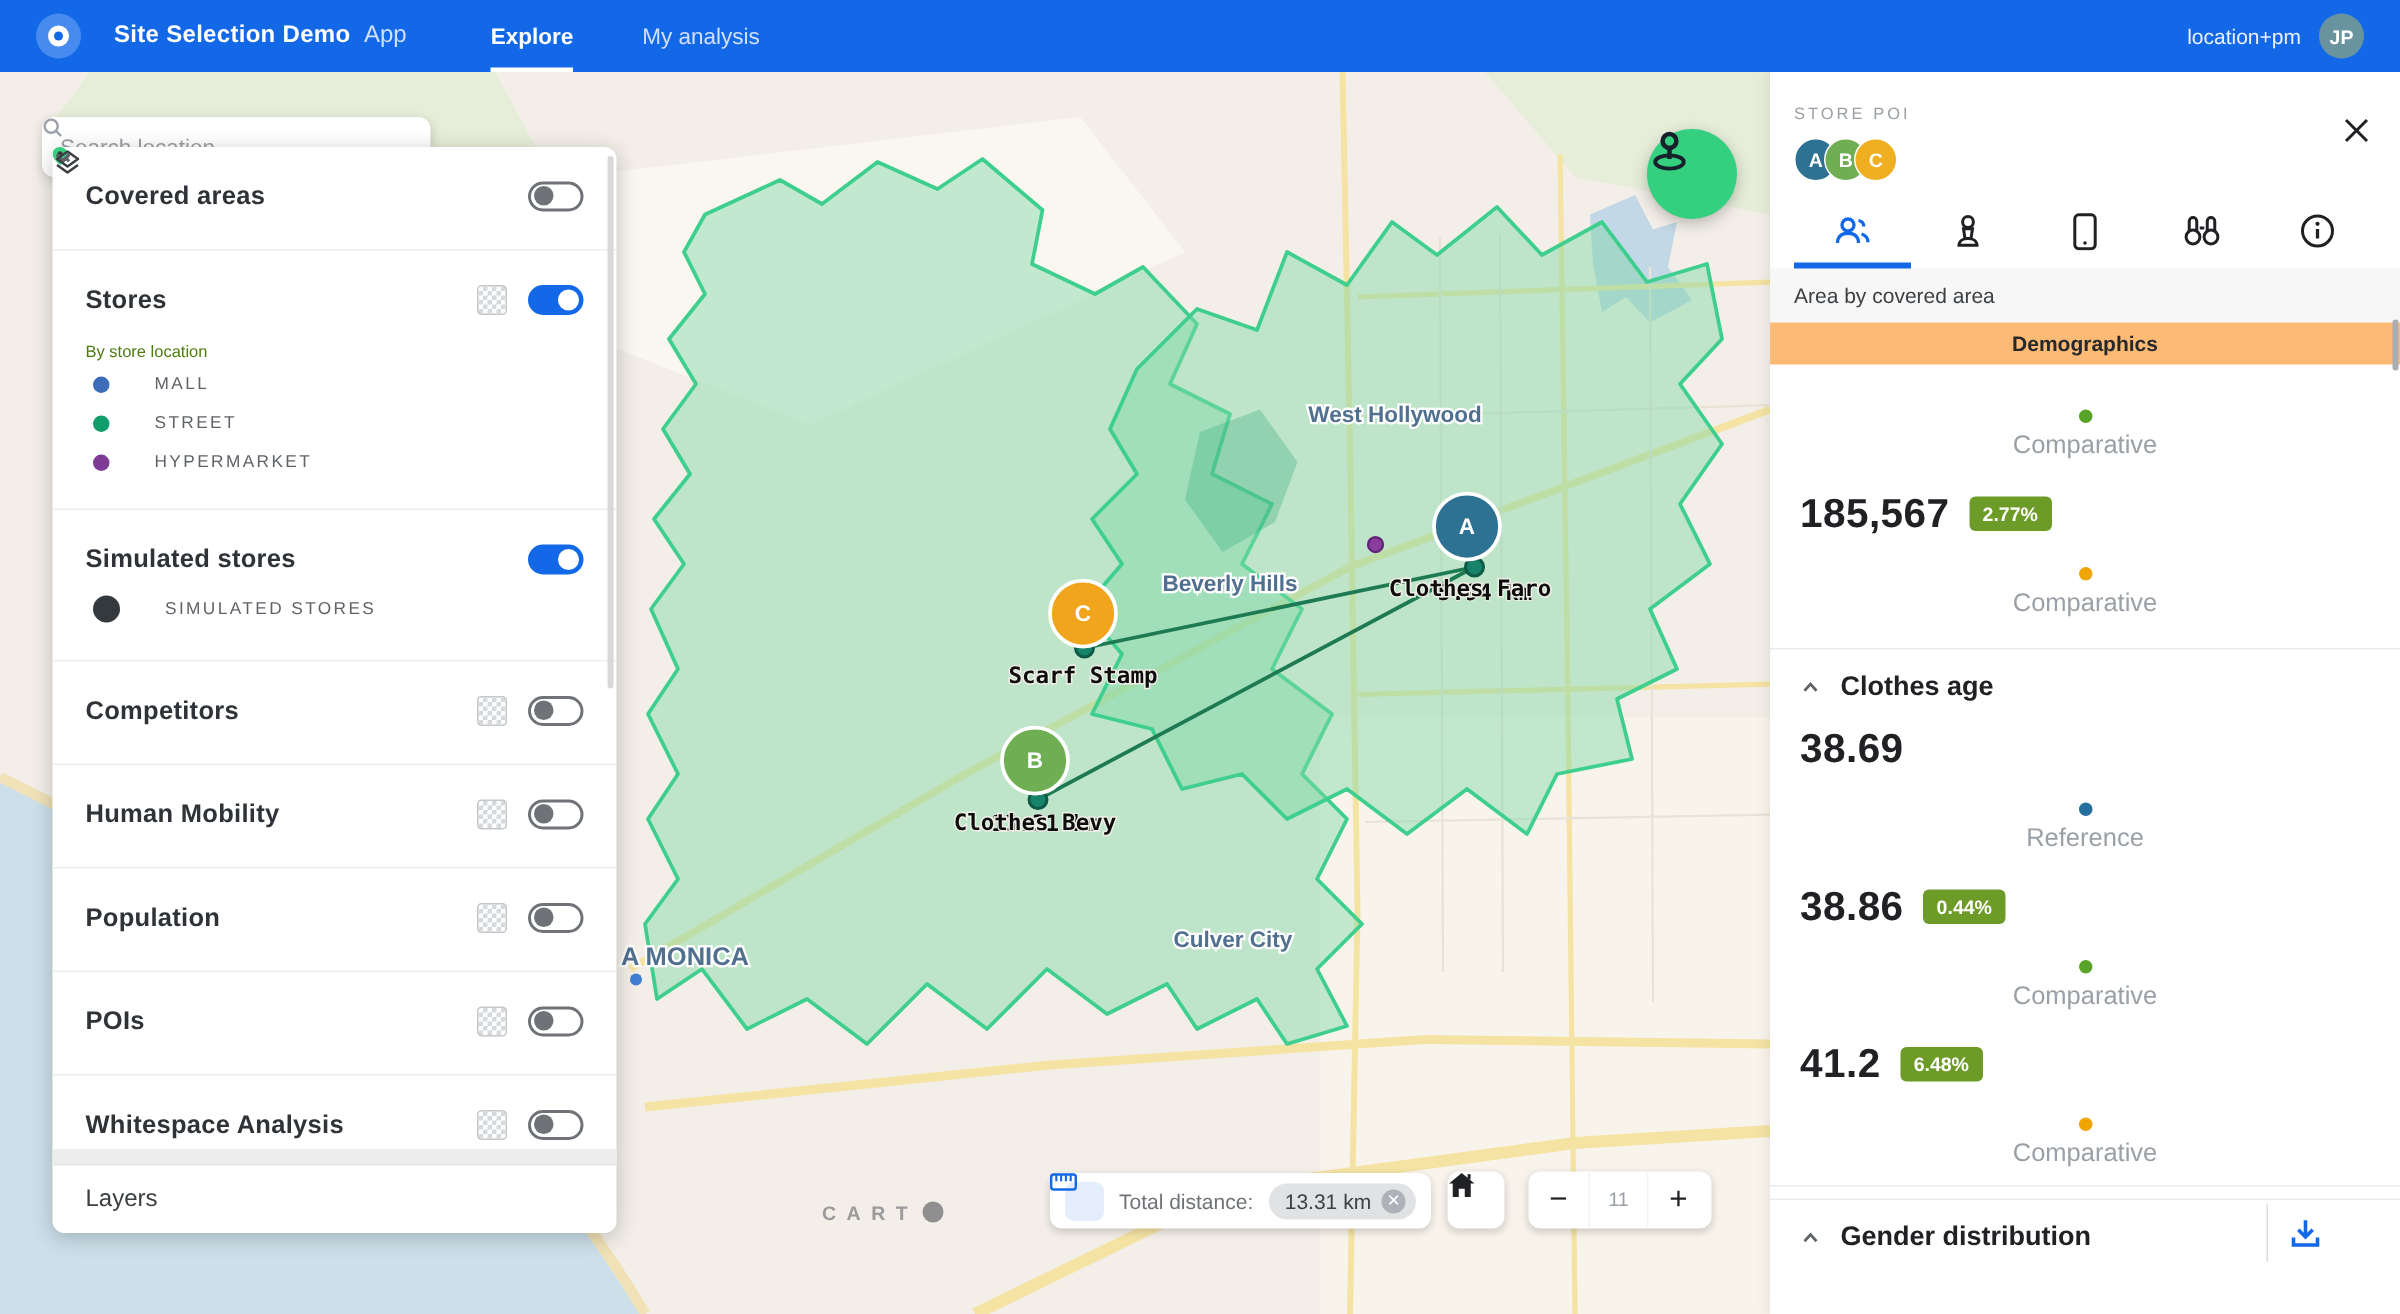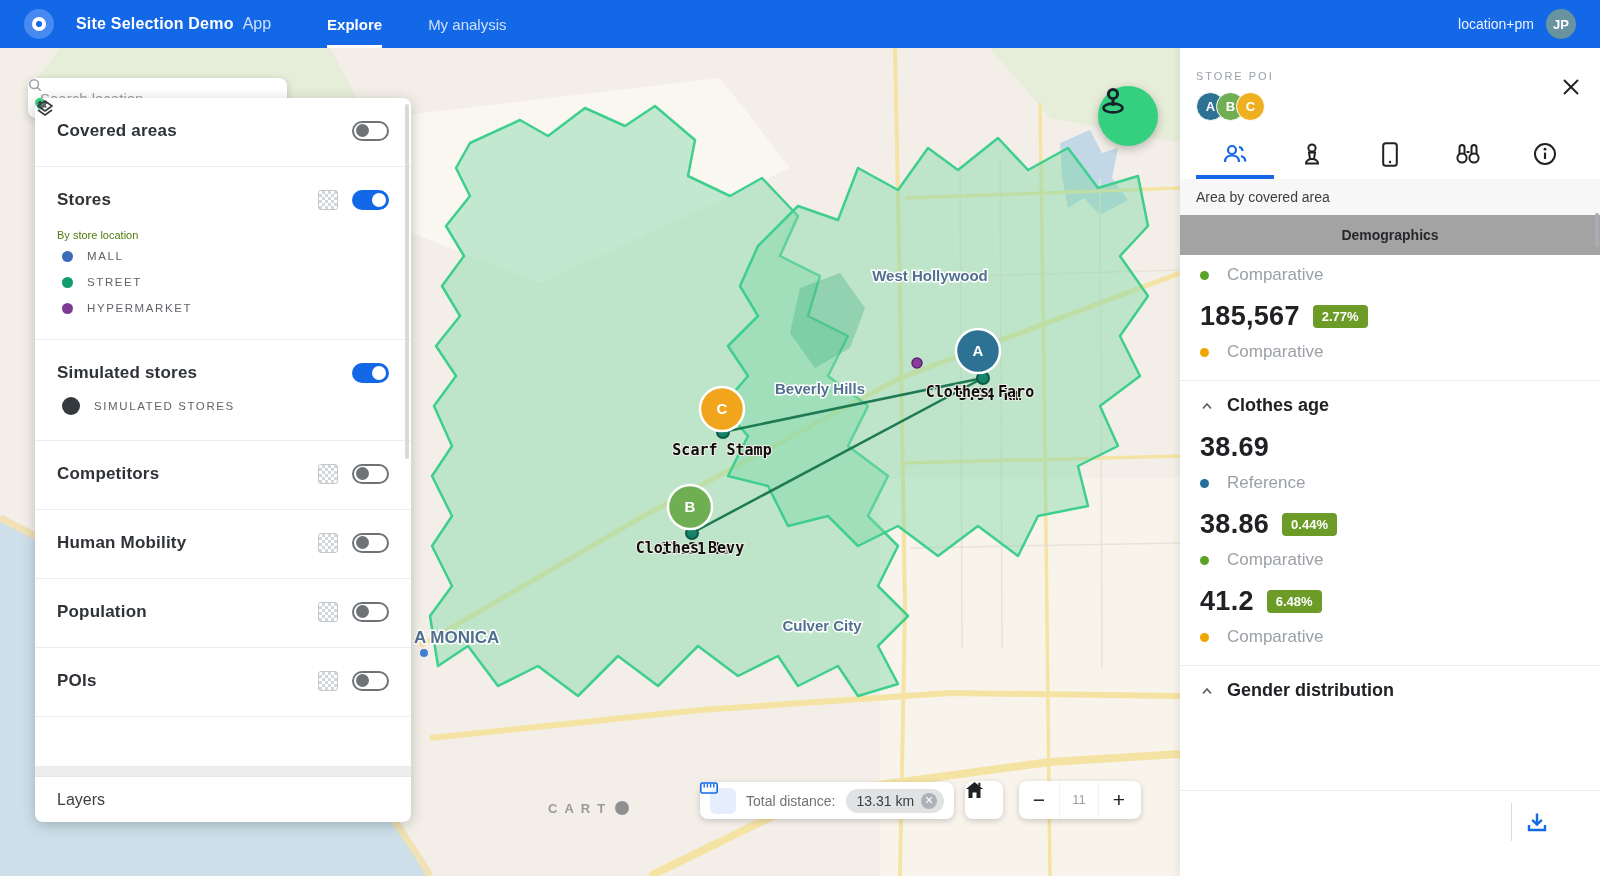--- a/index.html
+++ b/index.html
@@ -53,21 +53,21 @@
       linear-gradient(45deg,#d4d7da 25%,transparent 25%,transparent 75%,#d4d7da 75%);
     background-size:6px 6px; background-position:0 0,3px 3px; background-color:#fff; }
   .toggle { width:37px; height:20px; border-radius:10px; position:relative; flex:0 0 auto; cursor:pointer; }
   .toggle.off { background:#fff; border:2px solid #6f7377; }
   .toggle.off::after { content:""; position:absolute; left:2px; top:1px; width:13px; height:13px; border-radius:50%; background:#6f7377; }
   .toggle.on { background:#1368e8; }
   .toggle.on::after { content:""; position:absolute; right:3px; top:3px; width:14px; height:14px; border-radius:50%; background:#fff; }
   .lp-subtitle { padding:12px 22px 2px; font-size:11px; color:#4d7c0f; }
   .legend-row { display:flex; align-items:center; gap:14px; padding:7px 22px 7px 27px; }
   .legend-dot { width:11px; height:11px; border-radius:50%; }
-  .legend-label { font-size:11.5px; letter-spacing:1.6px; color:#5f6368; }
+  .legend-label { font-size:11.5px; letter-spacing:1.6px; color:#5f6368;margin-left:16px; }
   .sim-icon { width:18px; height:18px; border-radius:50%; background:#34393d; display:flex; align-items:center; justify-content:center; }
   .panel-gap { height:10px; background:#ededed; }
   .lp-footer { height:46px; display:flex; align-items:center; padding:0 22px; border-top:1px solid #e6e6e6; }
   .lp-footer-label { flex:1; font-size:16px; color:#3c4043; }
   .lp-scrollbar { position:absolute; right:2px; top:6px; width:4px; height:355px; background:#d9d9d9; border-radius:2px; }
 
   
   .distance-pill { position:absolute; left:700px; top:734px; height:37px; background:#fff; border-radius:8px;
                    box-shadow:0 2px 6px rgba(0,0,0,.18); display:flex; align-items:center; padding:0 10px; gap:10px; z-index:6; }
   .ruler-box { width:26px; height:26px; border-radius:6px; background:#e5eefc; display:flex; align-items:center; justify-content:center; }
@@ -92,25 +92,25 @@
   .chips { display:flex; margin-top:10px; }
   .chip-circle { width:29px; height:29px; border-radius:50%; color:#fff; font-size:13px; font-weight:700;
                  display:flex; align-items:center; justify-content:center; border:1.5px solid #fff; }
   .chip-circle + .chip-circle { margin-left:-9px; }
   .dp-close { position:absolute; right:18px; top:28px; width:22px; height:22px; cursor:pointer; }
   .dp-tabs { display:flex; padding:0 16px; margin-top:12px; height:46px; }
   .dp-tab { flex:1; display:flex; align-items:center; justify-content:center; cursor:pointer; border-bottom:4px solid transparent; }
   .dp-tab.active { border-bottom:4px solid #1368e8; }
   .dp-subheader { height:36px; background:#f7f7f8; display:flex; align-items:center; padding:0 16px;
                   font-size:14px; color:#3c4043; }
-  .dp-sectionbar { height:40px; background:#a3a3a3; display:flex; align-items:center; justify-content:center;
+  .dp-sectionbar { height:28px; background:#fdba74; display:flex; align-items:center; justify-content:center;
                    font-size:14px; font-weight:700; color:#26282b; position:relative; }
   .dp-scrollbar { position:absolute; right:1px; top:-2px; width:4px; height:34px; background:#a9adb2; border-radius:2px; }
   .dp-content { padding:10px 20px 0; }
-  .metric-label { display:flex; align-items:center; gap:18px; color:#9aa0a6; font-size:17px; margin:0 0; }
+  .metric-label { display:flex; align-items:center; gap:5px; color:#9aa0a6; font-size:17px; margin:20px 0;flex-direction:column; }
   .dot { width:9px; height:9px; border-radius:50%; flex:0 0 auto; }
   .metric-value { display:flex; align-items:center; gap:13px; margin:16px 0 10px; }
   .metric-number { font-size:27px; font-weight:700; color:#202124; letter-spacing:.3px; }
   .badge { background:#6d9b27; color:#fff; font-size:13px; font-weight:700; padding:4px 9px; border-radius:4px; }
   .dp-divider { border:none; border-top:1px solid #e8eaed; margin:18px -20px 14px; }
   .section-head { display:flex; align-items:center; gap:13px; margin:10px 0 2px; }
   .section-head-title { font-size:18px; font-weight:700; color:#202124; }
   .dp-footer { position:absolute; left:0; right:0; bottom:0; height:86px; border-top:1px solid #e8eaed; }
   .dp-footer-vdiv { position:absolute; right:88px; top:12px; height:38px; width:1px; background:#dadce0; }
   .download-btn { position:absolute; right:48px; top:16px; width:30px; height:30px; display:flex; align-items:center; justify-content:center; cursor:pointer; }
@@ -319,20 +319,30 @@
         <div class="lp-row lp-header">
           <svg class="chev" viewBox="0 0 14 14">
               <polyline points="3,5 7,9.5 11,5" fill="none" stroke="#5f6368" stroke-width="1.8"></polyline>
             </svg>
           <span class="lp-title">POIs</span>
           <div class="swatch"></div>
           <div class="toggle off"></div>
         </div>
       </div>
 
+      <div class="lp-section" style="border-bottom:none">
+        <div class="lp-row lp-header">
+          <svg class="chev" viewBox="0 0 14 14">
+              <polyline points="3,5 7,9.5 11,5" fill="none" stroke="#5f6368" stroke-width="1.8"></polyline>
+            </svg>
+          <span class="lp-title">Whitespace Analysis</span>
+          <div class="swatch"></div>
+          <div class="toggle off"></div>
+        </div>
+      </div>
       <div class="lp-scrollbar"></div>
     </div>
     <div class="panel-gap"></div>
     <div class="lp-footer">
       <span class="lp-footer-label">Layers</span>
       <svg width="20" height="20" viewBox="0 0 20 20">
         <path d="M10,3 L17,8 L10,13 L3,8 Z" fill="none" stroke="#3c4043" stroke-width="1.7" stroke-linejoin="round"></path>
         <path d="M3,12 L10,17 L17,12" fill="none" stroke="#3c4043" stroke-width="1.7" stroke-linejoin="round"></path>
       </svg>
     </div>

